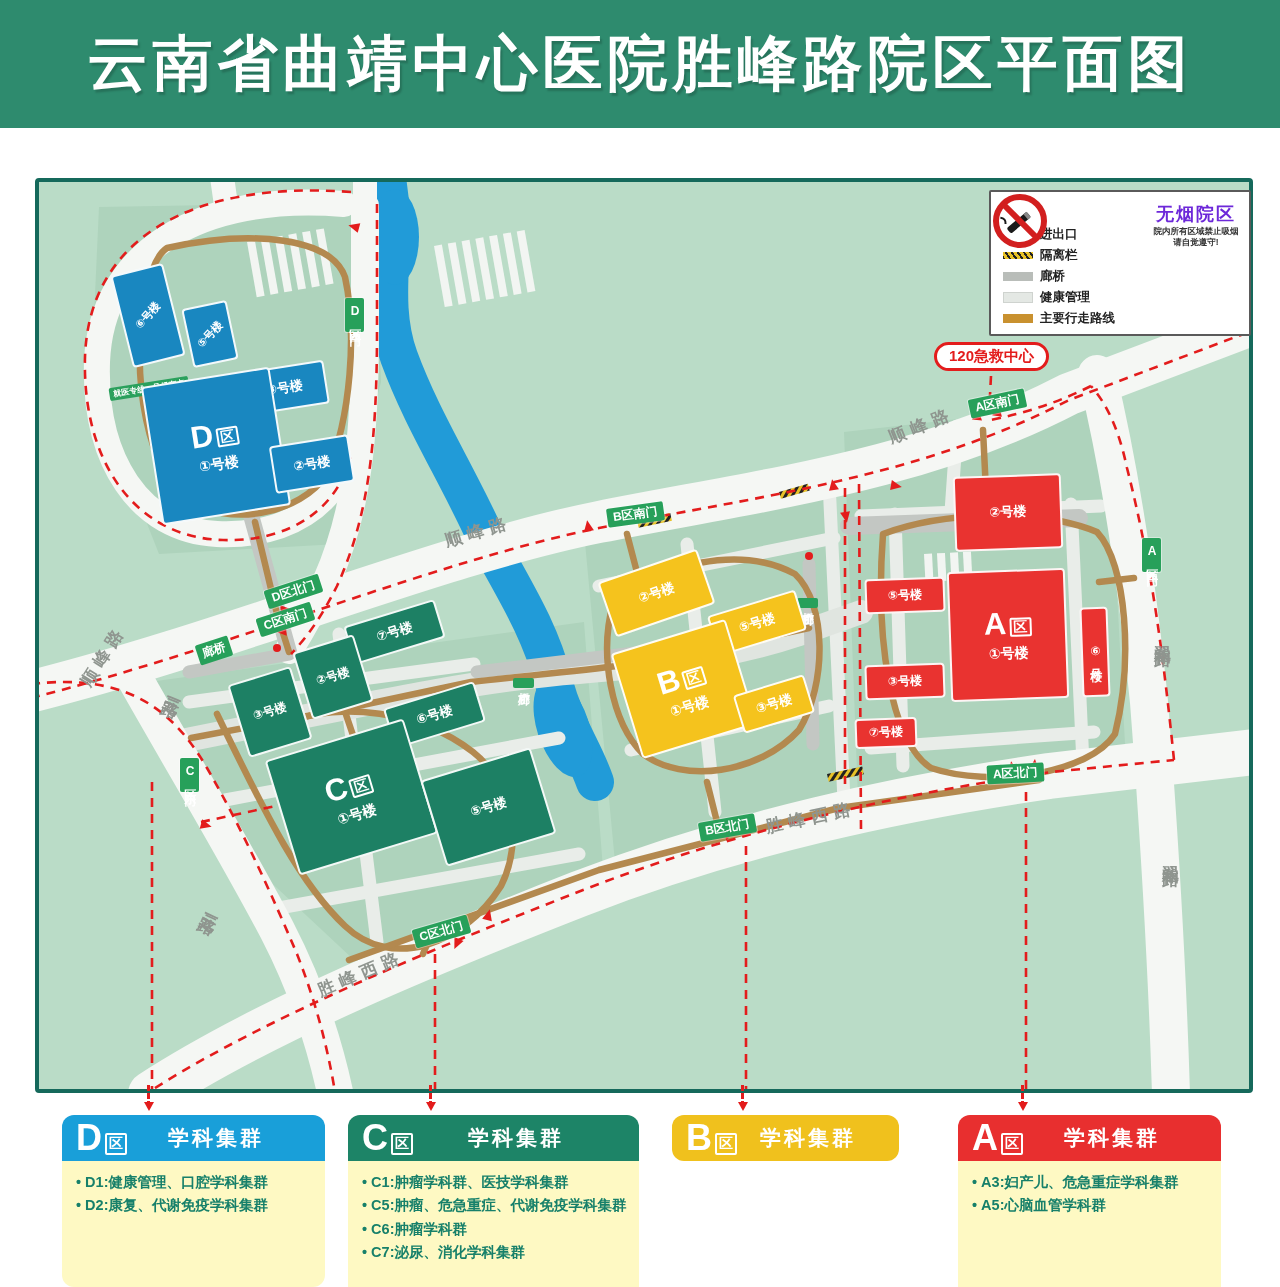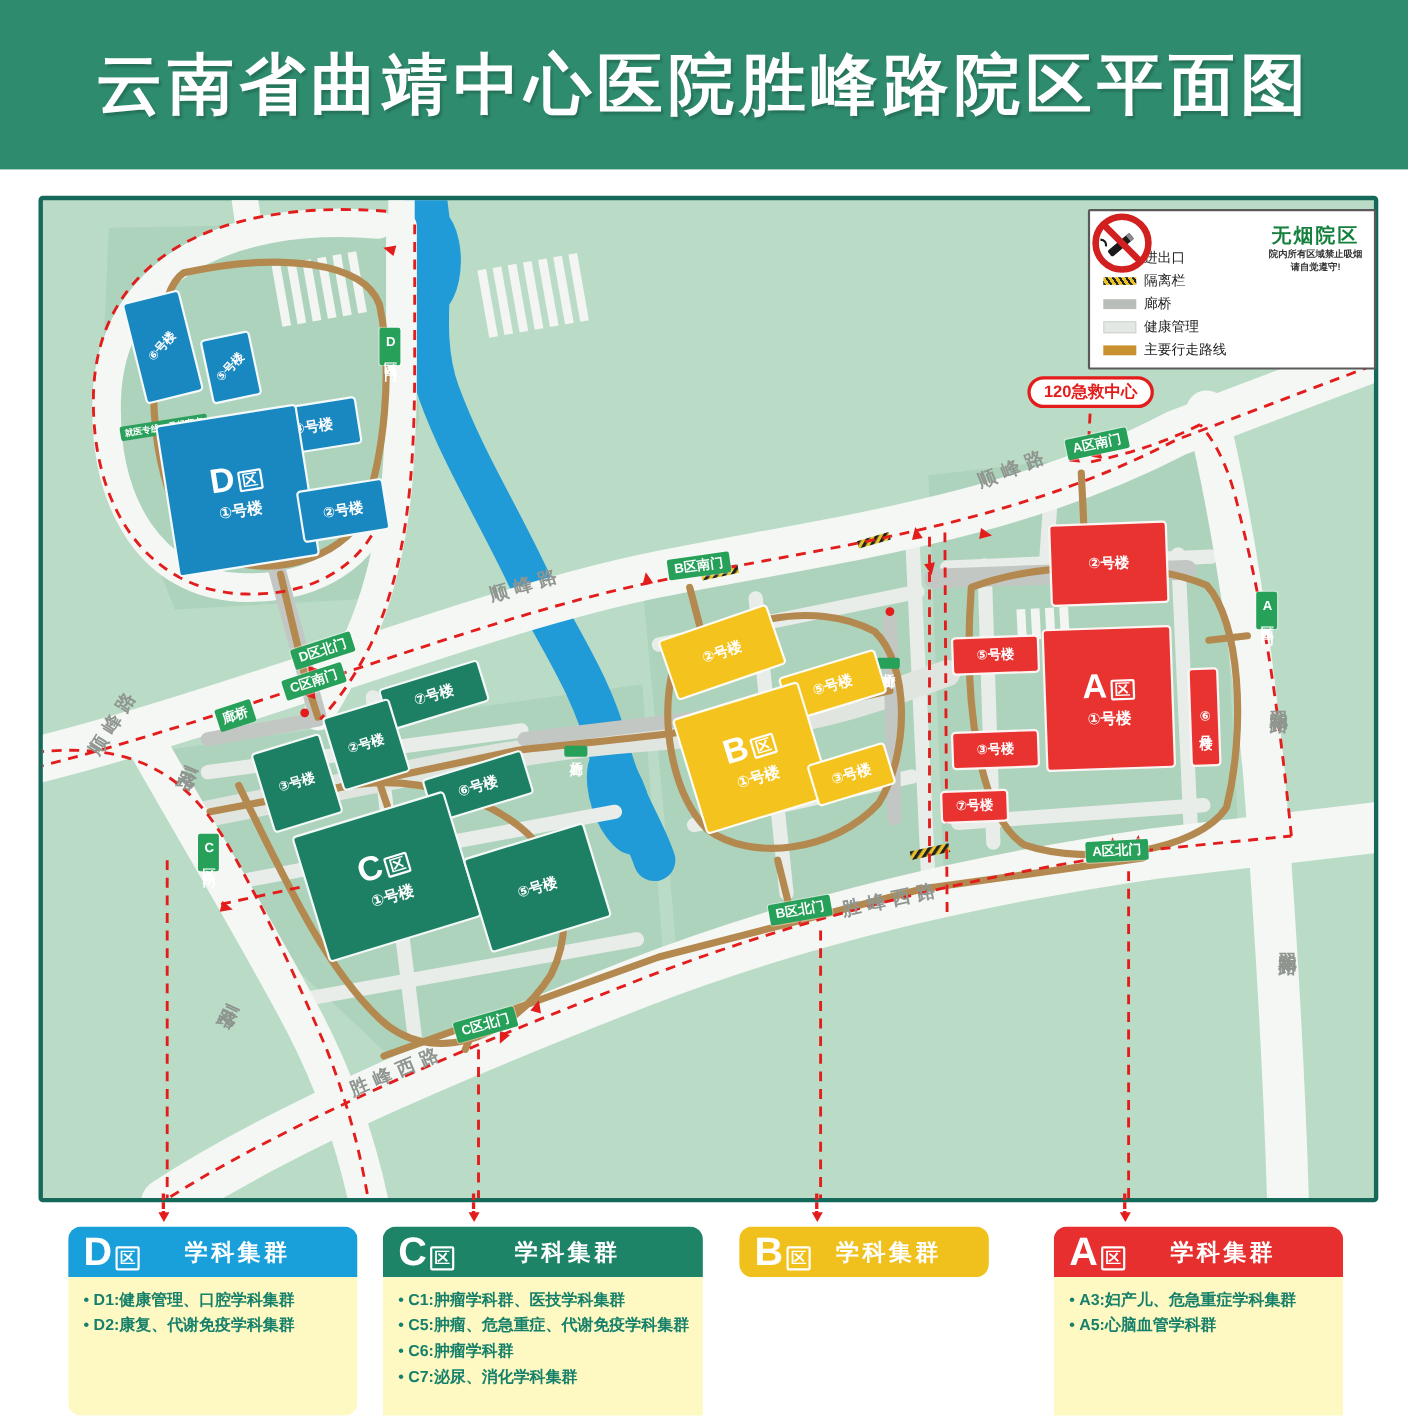--- a/index.html
+++ b/index.html
@@ -1,20 +1,20 @@
 <!DOCTYPE html>
 <html><head>
 <meta charset="utf-8">
 <style>
   html,body{margin:0;padding:0;background:#fff;}
   .page{position:relative;width:1280px;height:1287px;background:#fff;overflow:hidden;
         font-family:"Liberation Sans","DejaVu Sans",sans-serif;}
 
   
-  .header{position:absolute;left:0;top:0;width:1280px;height:154px;background:#2e8b6e;
+  .header{position:absolute;left:0;top:0;width:1280px;height:128px;background:#2e8b6e;
           display:flex;align-items:center;justify-content:center;}
   .header h1{margin:0;color:#fff;font-size:60px;font-weight:bold;letter-spacing:5px;
              text-shadow:2px 3px 2px rgba(0,0,0,.18);white-space:nowrap;}
 
   
   .map{position:absolute;left:35px;top:178px;width:1210px;height:907px;background:#badcc7;
        border:4px solid #15695b;border-radius:4px;box-sizing:content-box;}
   .map svg{position:absolute;left:0;top:0;}
 
   .bld{position:absolute;border:2px solid rgba(255,255,255,.95);border-radius:4px;
@@ -45,29 +45,29 @@
   .ssign{position:absolute;background:#2aa05c;color:#fff;font-size:8px;font-weight:bold;
          padding:1px 4px;border-radius:2px;white-space:nowrap;}
 
   
   .legend{position:absolute;left:950px;top:8px;width:258px;height:142px;background:#fff;
           border:2px solid #5a5a5a;border-radius:2px;display:flex;}
   .lg-left{flex:1;padding:8px 4px 6px 12px;}
   .lg-title{font-size:16px;font-weight:bold;color:#111;margin-bottom:5px;}
   .lg-row{display:flex;align-items:center;margin-top:4px;}
   .lg-ic{width:30px;display:flex;justify-content:center;margin-right:7px;}
-  .lg-label{font-size:12.5px;font-weight:normal;color:#222;white-space:nowrap;}
+  .lg-label{font-size:12.5px;font-weight:bold;color:#222;white-space:nowrap;}
   .lg-bar{width:30px;height:9px;}
   .ic-arrow{width:0;height:0;border:6px solid transparent;border-left:11px solid #e31c1c;margin-left:8px;}
   .ic-hatch{background:repeating-linear-gradient(55deg,#222 0 2px,#e8c227 2px 5px);height:7px;}
   .ic-corr{background:#b9bdb9;}
   .ic-road{background:#e4e8e4;border:1px solid #cfd3cf;}
   .ic-walk{background:#c9912f;}
   .ns{width:106px;text-align:center;padding-top:8px;}
-  .ns-title{font-size:18px;font-weight:bold;color:#15803d;letter-spacing:2px;margin-top:2px;}
+  .ns-title{font-size:18px;font-weight:bold;color:#6d28d9;letter-spacing:2px;margin-top:2px;}
   .ns-line{font-size:8.5px;font-weight:bold;color:#333;line-height:1.35;}
 
   
   .conn{position:absolute;width:0;height:22px;top:1085px;border-left:3px dashed #e31c1c;}
   .conn::after{content:"";position:absolute;left:-6.5px;bottom:-9px;width:0;height:0;
                border:5px solid transparent;border-top:9px solid #e31c1c;}
 
   
   .card{position:absolute;top:1115px;border-radius:12px;overflow:hidden;}
   .card-head{height:46px;display:flex;align-items:center;padding:0 14px;color:#fff;font-weight:bold;}

